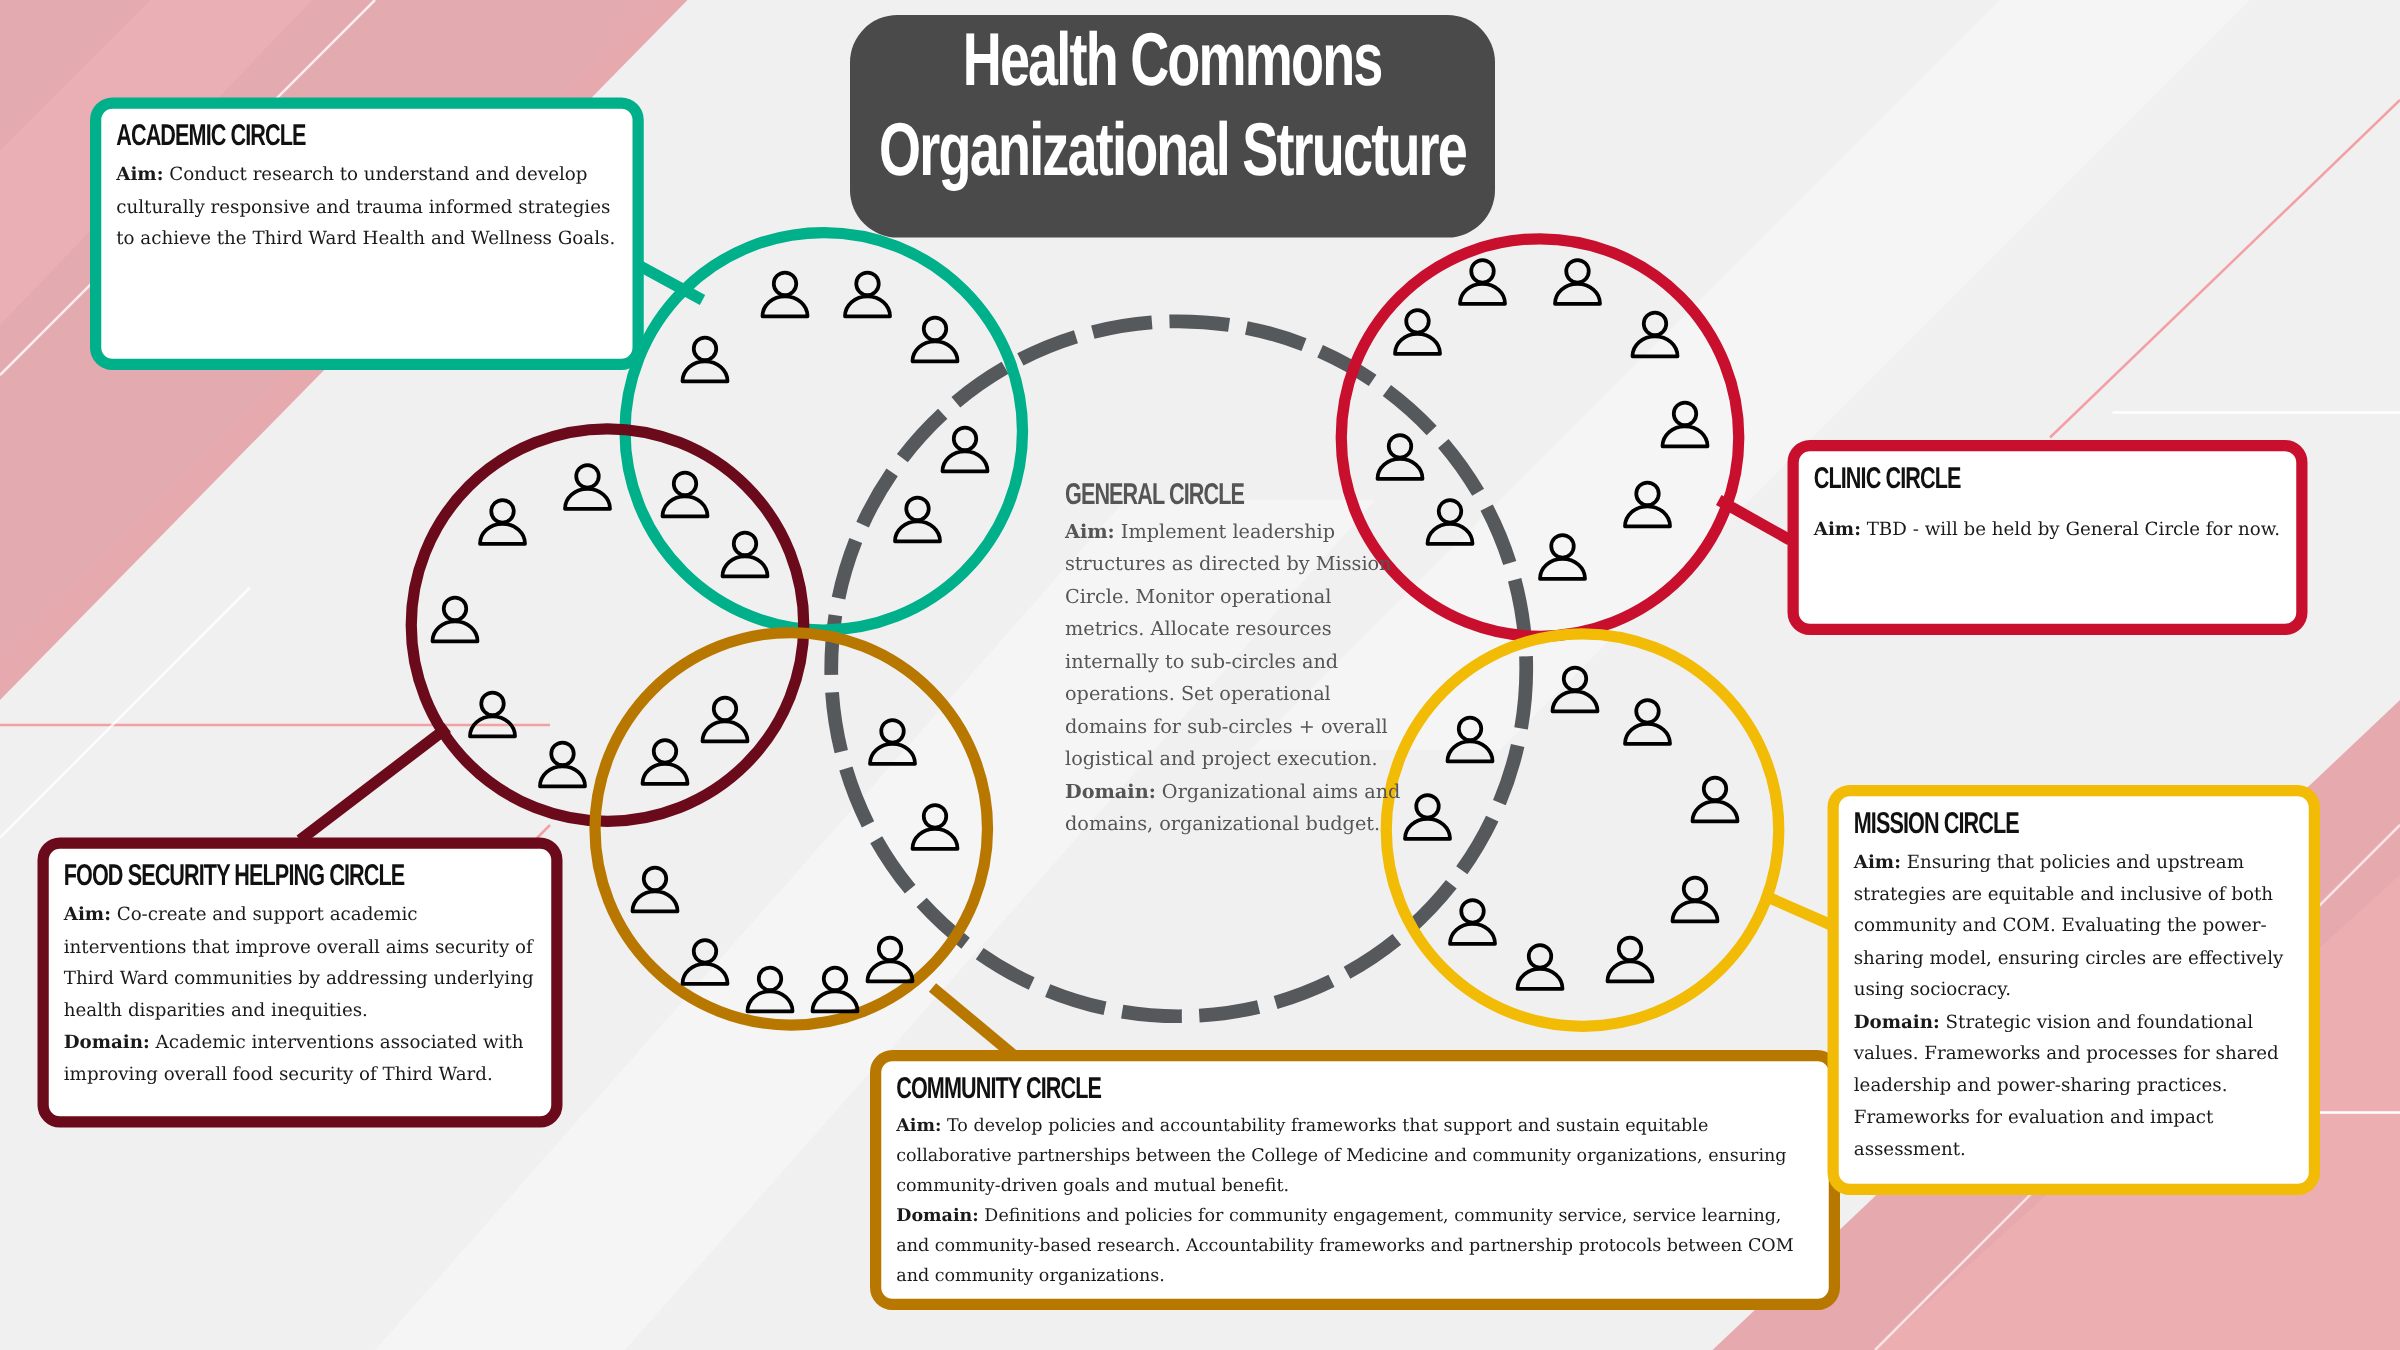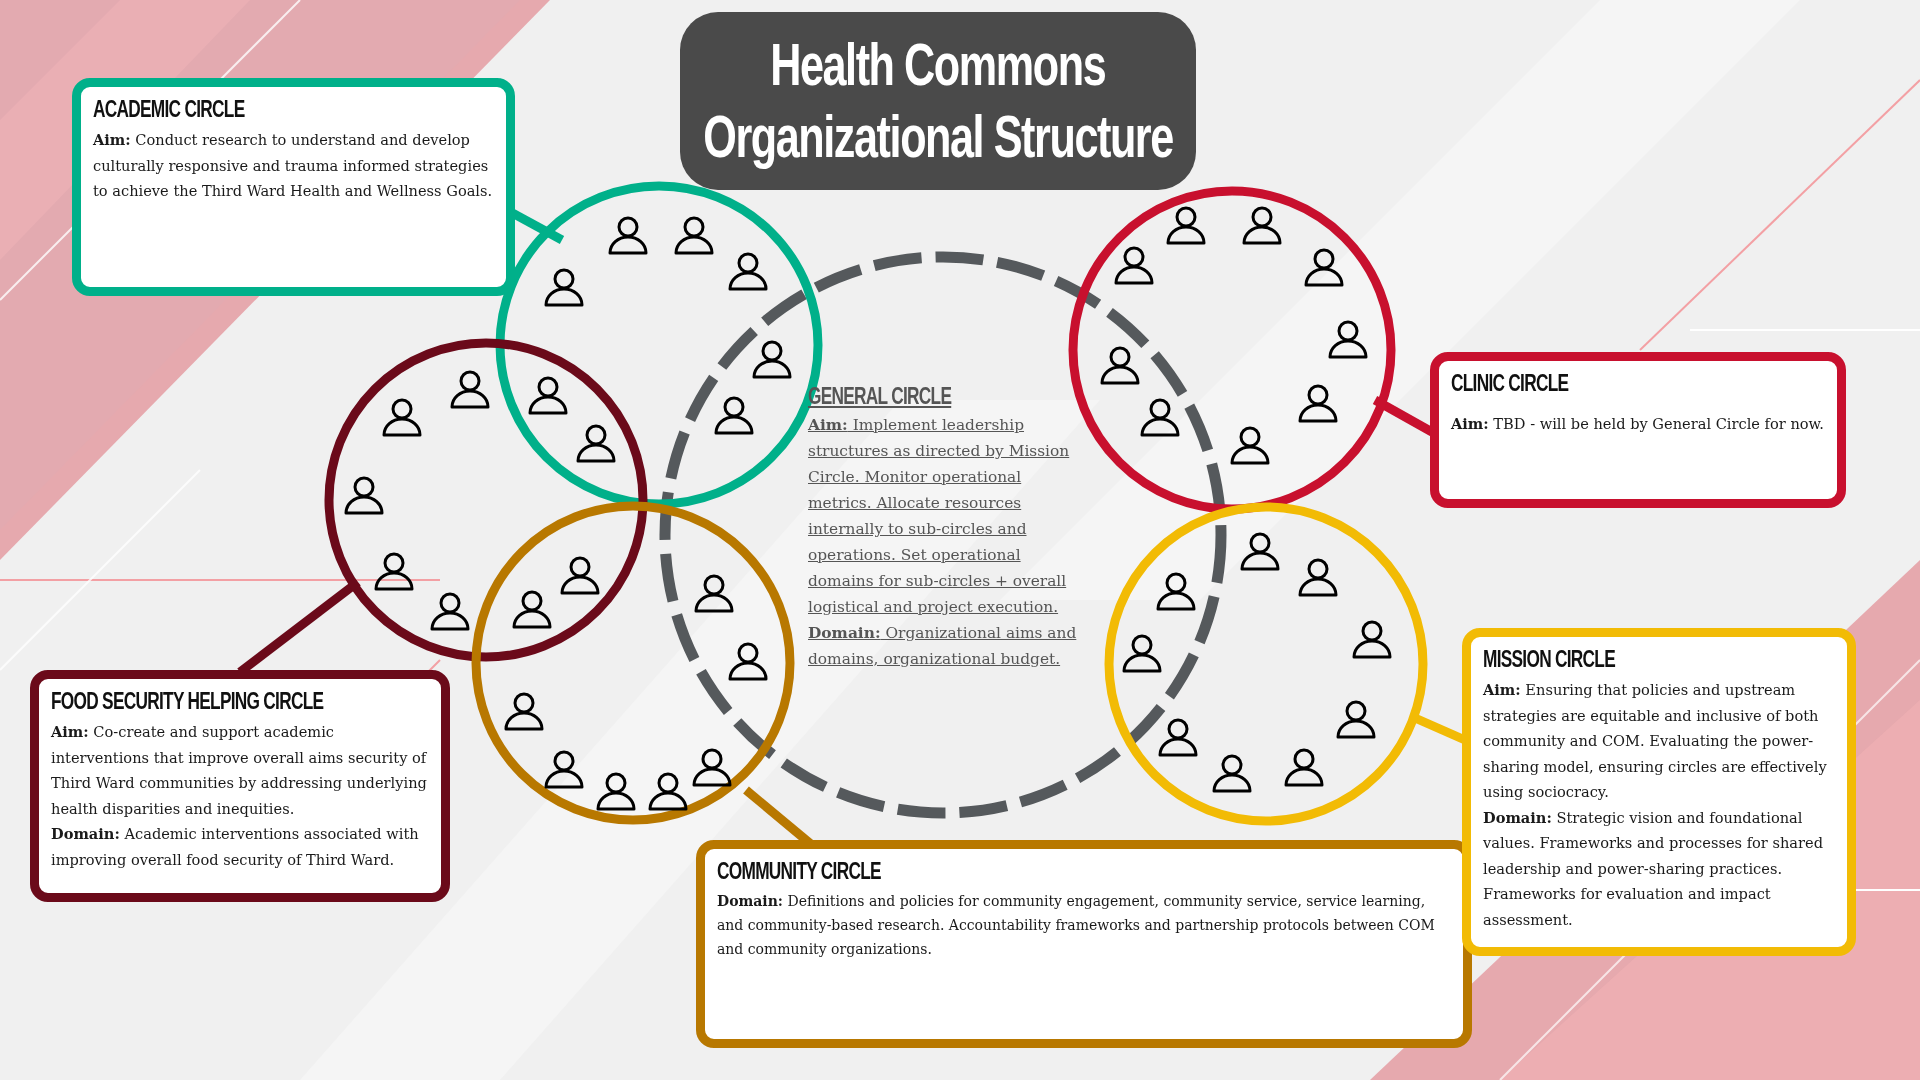--- a/index.html
+++ b/index.html
@@ -1,25 +1,25 @@
 <!DOCTYPE html>
 <html><head>
 <meta charset="utf-8">
 <style>
   html,body{margin:0;padding:0;}
   body{width:1920px;height:1080px;position:relative;overflow:hidden;background:#f2f2f2;font-family:"DejaVu Serif",serif;}
   #bg{position:absolute;left:0;top:0;width:1920px;height:1080px;}
   #diagram{position:absolute;left:0;top:0;width:1920px;height:1080px;}
-  .title-box{position:absolute;left:680px;top:12px;width:516px;height:178px;background:#4a4a4a;border-radius:38px;display:flex;flex-direction:column;align-items:center;justify-content:center;color:#fff;font-family:"Liberation Sans",sans-serif;font-weight:bold;line-height:72px;}
+  .title-box{position:absolute;left:680px;top:12px;width:516px;height:178px;background:#4a4a4a;border-radius:38px;display:flex;flex-direction:column;align-items:center;color:#fff;font-family:"Liberation Sans",sans-serif;font-weight:bold;line-height:72px;}
   .title-box span{display:block;font-size:60px;letter-spacing:-2px;transform:scaleX(0.72);white-space:nowrap;}
   .card{position:absolute;background:#fff;border-style:solid;border-width:9px;border-radius:18px;box-sizing:border-box;padding:8px 12px 8px 12px;color:#1a1a1a;}
   .card h3{margin:0 0 4px 0;font-family:"Liberation Sans",sans-serif;font-weight:bold;font-size:24px;letter-spacing:-1px;transform:scaleX(0.72);transform-origin:left center;white-space:nowrap;color:#111;}
   .card p{margin:0;font-size:14.6px;line-height:25.5px;}
   .card b{font-weight:bold;}
-  .general-text{position:absolute;left:808px;top:382px;width:270px;color:#555;text-decoration:underline;}
+  .general-text{position:absolute;left:852px;top:382px;width:270px;color:#555;}
   .general-text h3{margin:0 0 2px 0;font-family:"Liberation Sans",sans-serif;font-weight:bold;font-size:24px;letter-spacing:-1px;transform:scaleX(0.72);transform-origin:left center;white-space:nowrap;color:#555;}
   .general-text p{margin:0;font-size:15.4px;line-height:26px;}
 </style>
 </head>
 <body>
 
 <svg id="bg" viewBox="0 0 1920 1080" xmlns="http://www.w3.org/2000/svg">
   <rect width="1920" height="1080" fill="#f0f0f0"></rect>
   <polygon points="0,0 550,0 0,560" fill="#e6a9ae"></polygon>
   <polygon points="0,0 520,0 0,530" fill="#e3aab0"></polygon>
@@ -138,20 +138,21 @@
 </div>
 
 <div class="general-text">
   <h3>GENERAL CIRCLE</h3>
   <p><b>Aim:</b><span> Implement leadership structures as directed by Mission Circle. Monitor operational metrics. Allocate resources internally to sub-circles and operations. Set operational domains for sub-circles + overall logistical and project execution.</span></p>
   <p><b>Domain:</b><span> Organizational aims and domains, organizational budget.</span></p>
 </div>
 
 <div class="card" style="left:696px;top:840px;width:776px;height:208px;border-color:#b87800;">
   <h3>COMMUNITY CIRCLE</h3>
+  <p style="font-size:14px;line-height:24px;"><b>Aim:</b><span>  To develop policies and accountability frameworks that support and sustain equitable collaborative partnerships between the College of Medicine and community organizations, ensuring community-driven goals and mutual benefit.</span></p>
   <p style="font-size:14px;line-height:24px;"><b>Domain:</b><span> Definitions and policies for community engagement, community service, service learning, and community-based research. Accountability frameworks and partnership protocols between COM and community organizations.</span></p>
 </div>
 
 <div class="card" style="left:1430px;top:352px;width:416px;height:156px;border-color:#c8102e;">
   <h3 style="margin-bottom:14px;">CLINIC CIRCLE</h3>
   <p><b>Aim:</b><span> TBD - will be held by General Circle for now.</span></p>
 </div>
 
 <div class="card" style="left:1462px;top:628px;width:394px;height:328px;border-color:#f2bb05;">
   <h3>MISSION CIRCLE</h3>

